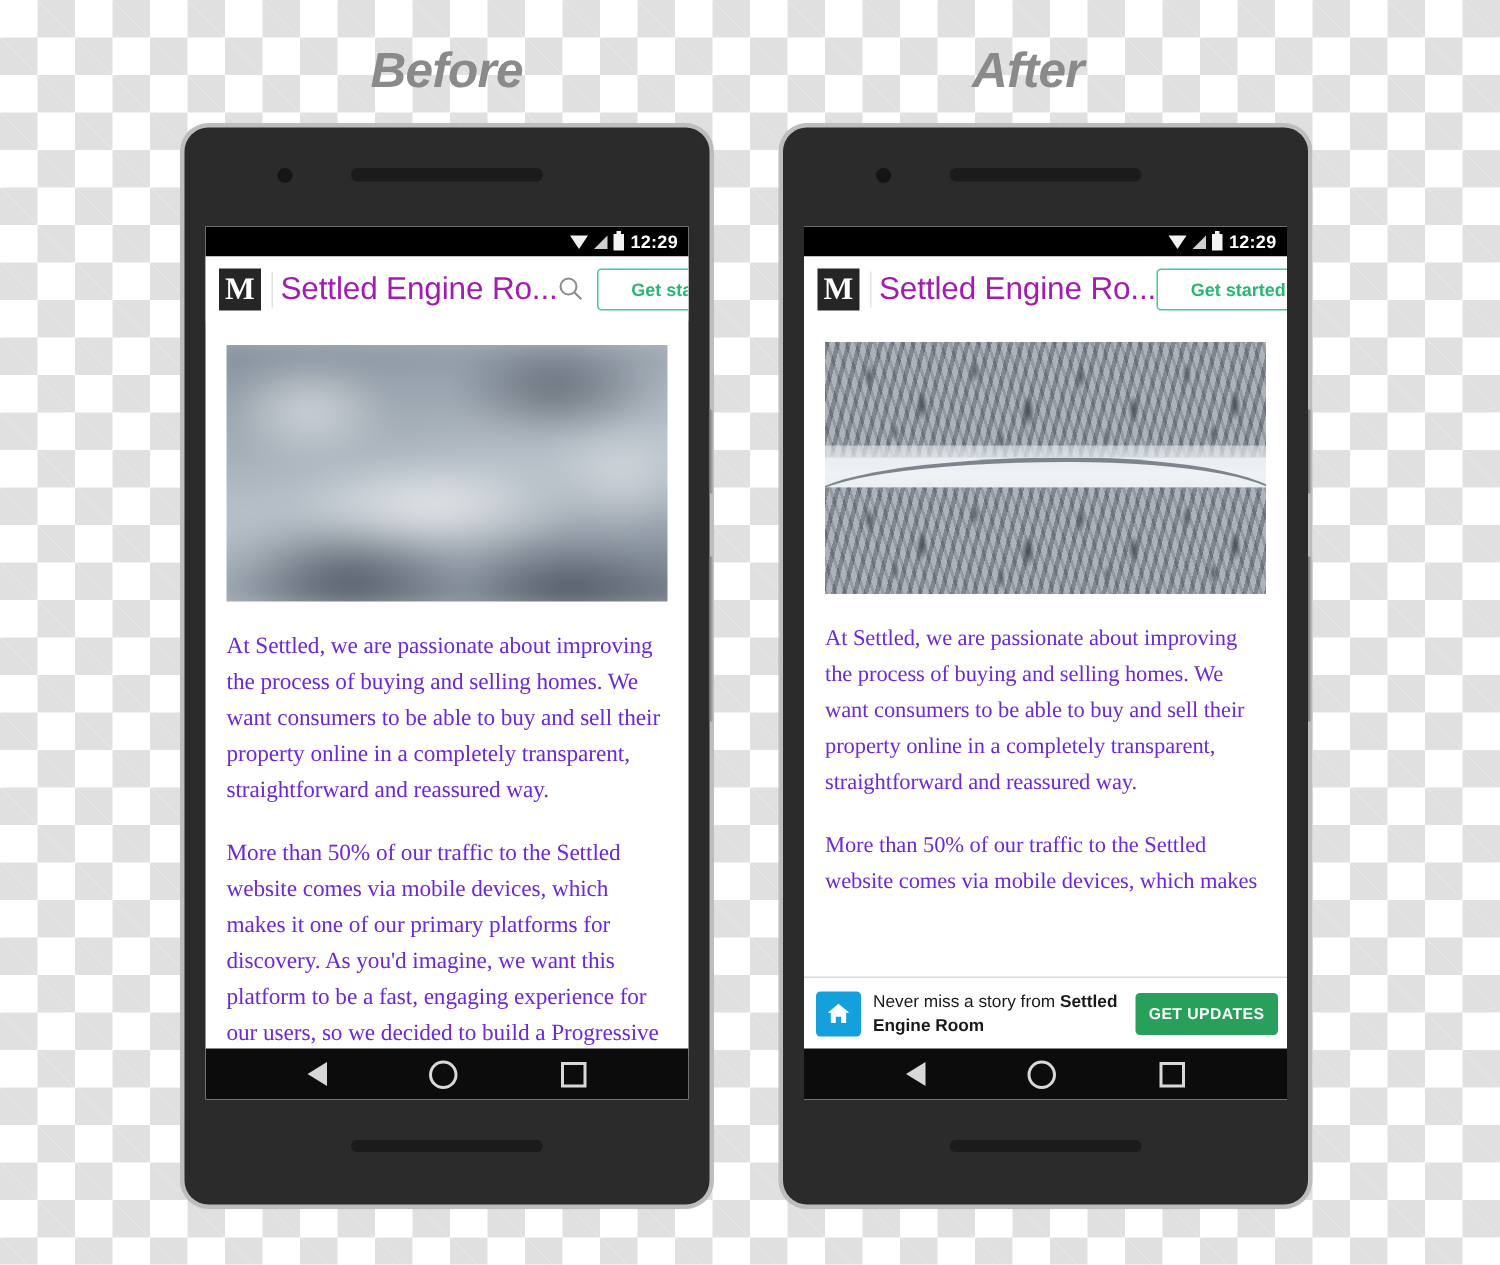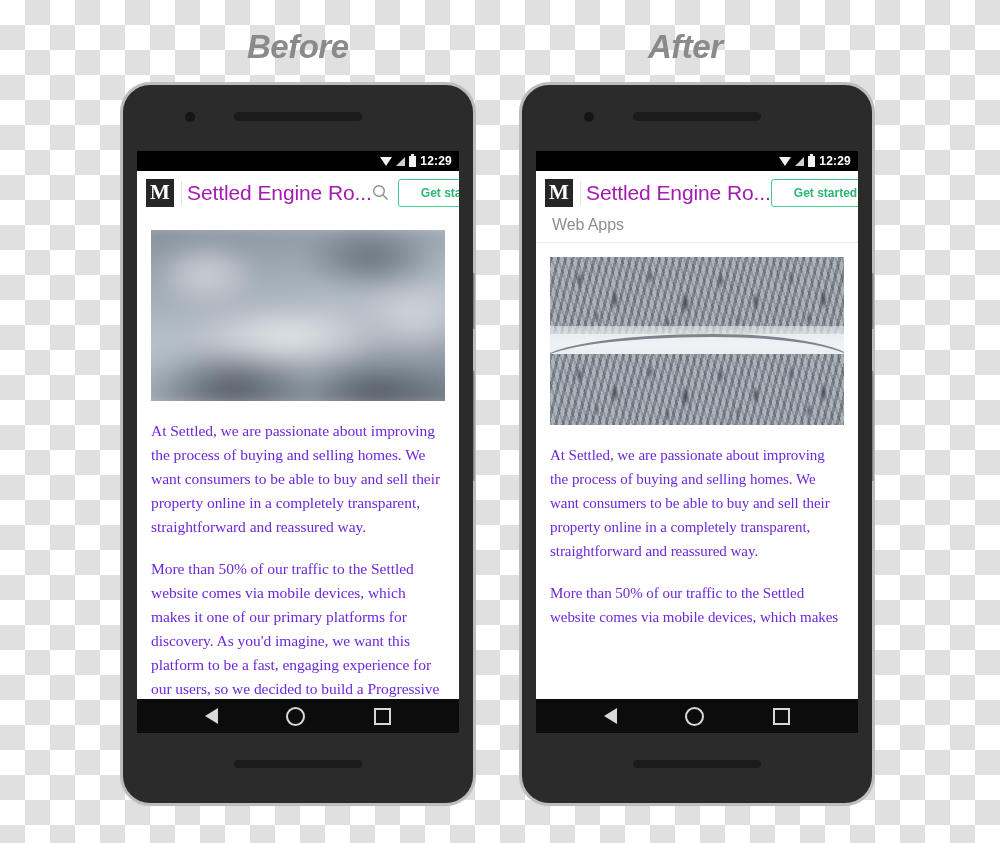--- a/index.html
+++ b/index.html
@@ -32,21 +32,21 @@
   }
   #caption-before { left: 247px; top: 28px; font-style: italic; }
   #caption-after  { left: 648px; top: 28px; font-style: italic; }
 
   
   .phone {
     position: absolute;
     top: 85px;
     width: 350px;
     height: 718px;
-    border-radius: 27px;
+    border-radius: 16px;
     background: #2b2b2b;
     box-shadow: 0 0 0 3px #bdbdbd, 0 1px 3px rgba(0,0,0,.35);
     box-sizing: border-box;
   }
   #phone-before { left: 123px; }
   #phone-after  { left: 522px; }
 
   .phone-top {
     position: relative;
     height: 66px;
@@ -441,36 +441,44 @@
     </div>
 
     <div class="app-bar">
       <div class="ghost-headline">Discover the process behind our new client dashboard built with Progressive</div>
       <div class="m-logo">M</div>
       <div class="m-divider"></div>
       <div class="pub-title">Settled Engine Ro...</div>
       <div class="get-started-btn">Get started</div>
     </div>
 
-    <div class="sub-heading">Web Apps</div>
 
     <div class="hero after">
       <div class="hero-photo">
         <div class="forest top"></div>
         <div class="snow-band"></div>
         <div class="road"></div>
         <div class="forest bottom"></div>
       </div>
     </div>
 
     <div class="article after">
       <p>At Settled, we are passionate about improving the process of buying and selling homes. We want consumers to be able to buy and sell their property online in a completely transparent, straightforward and reassured way.</p>
       <p>More than 50% of our traffic to the Settled website comes via mobile devices, which makes</p>
     </div>
 
+    <div class="banner" style="bottom:34px;">
+      <div class="banner-icon">
+        <svg width="18" height="18" viewBox="0 0 18 18" aria-hidden="true">
+          <path d="M9 2.2 1.8 8.2h2.1V15h3.3v-4.1h3.6V15h3.3V8.2h2.1z" fill="#ffffff"></path>
+        </svg>
+      </div>
+      <div class="banner-text"><span>Never miss a story from </span><b>Settled Engine Room</b></div>
+      <div class="get-updates-btn">GET UPDATES</div>
+    </div>
 
     <div class="nav-bar">
       <div class="nav-back"></div>
       <div class="nav-home"></div>
       <div class="nav-recents"></div>
     </div>
 
   </div>
 
   <div class="phone-bottom">

